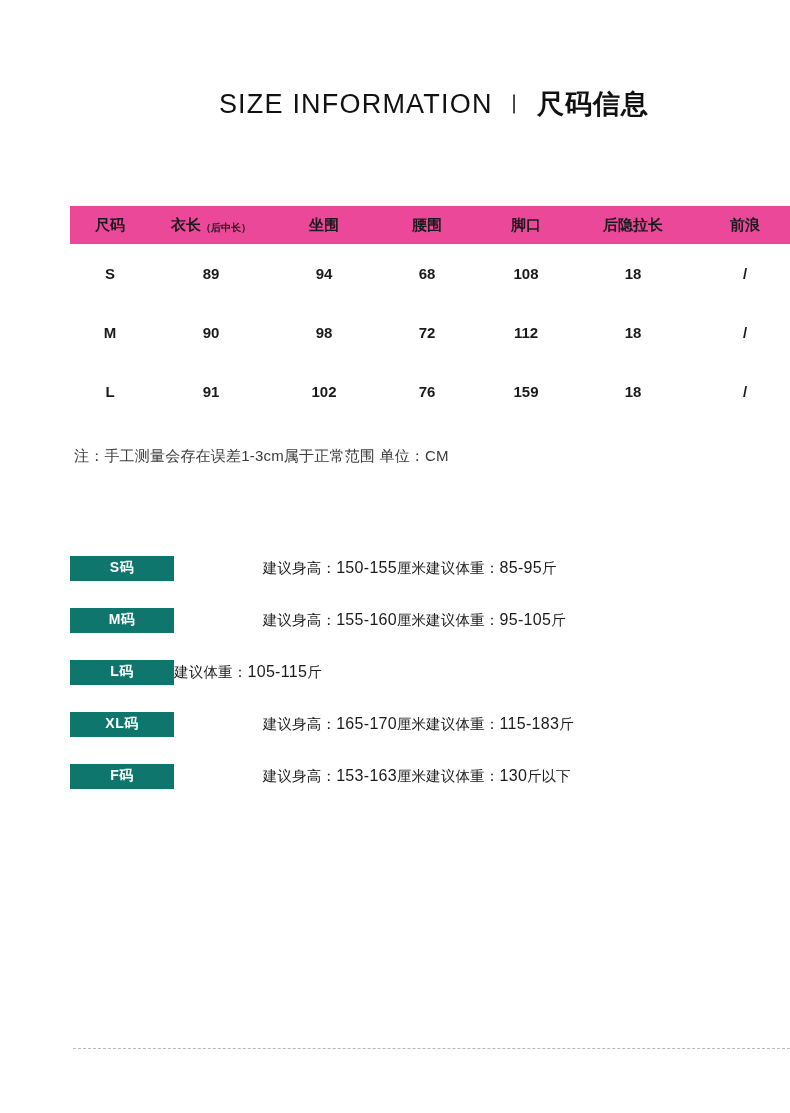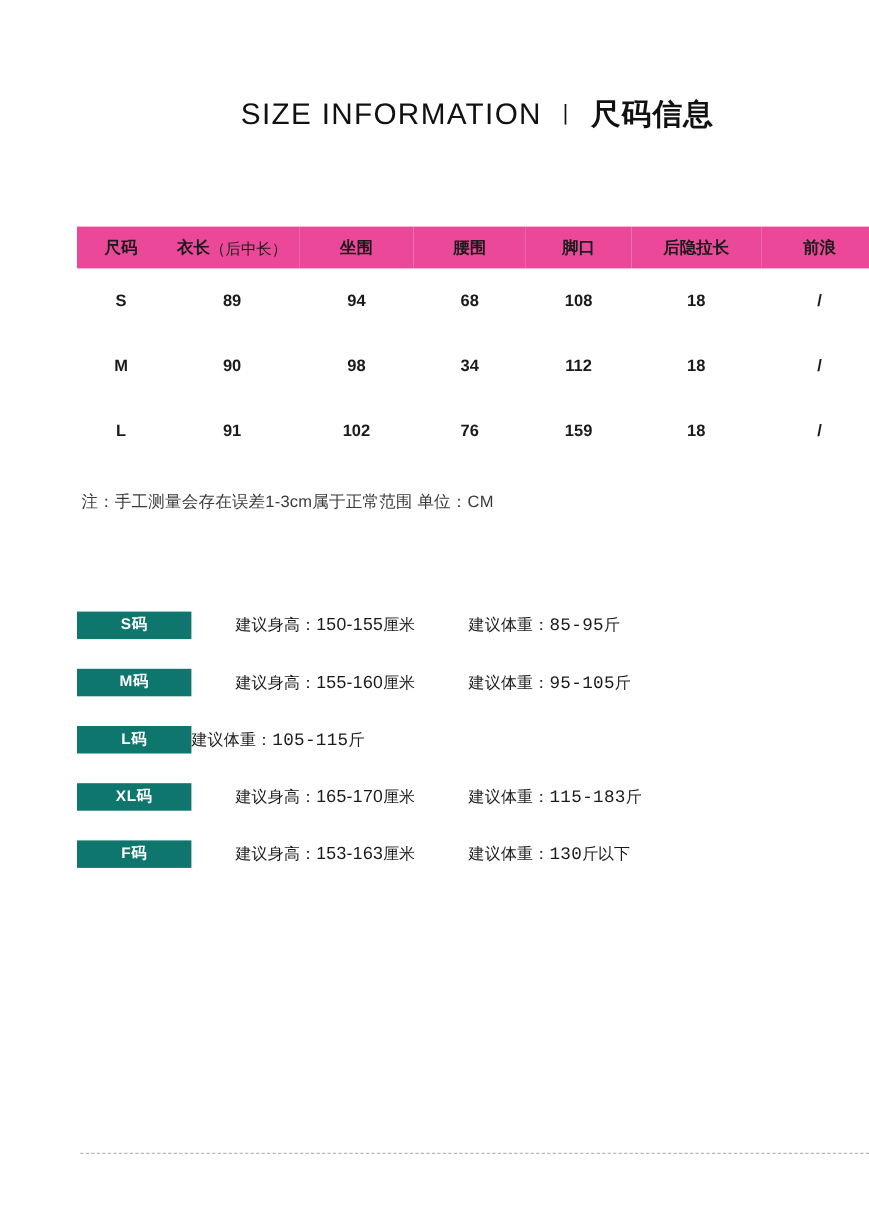--- a/index.html
+++ b/index.html
@@ -66,22 +66,22 @@
     font-size: 15px;
     font-weight: 700;
     color: #1a1a1a;
     height: 38px;
     text-align: center;
     vertical-align: middle;
     border: none;
     padding: 0;
   }
   table.size-table thead th .sub {
-    font-size: 14px;
-    font-weight: 400;
+    font-size: 10px;
+    font-weight: 700;
     position: relative;
     top: 1px;
   }
   table.size-table tbody td {
     height: 59px;
     text-align: center;
     vertical-align: middle;
     font-size: 15px;
     font-weight: 700;
     color: #1a1a1a;
@@ -134,27 +134,27 @@
     flex: 0 0 auto;
   }
   .rec-height {
     width: 252px;
     flex: 0 0 auto;
     padding-left: 40px;
     box-sizing: border-box;
     font-size: 14.5px;
     color: #1a1a1a;
     white-space: nowrap;
+    text-align: right;
   }
   .rec-weight {
     flex: 0 0 auto;
     font-size: 14.5px;
     color: #1a1a1a;
     white-space: nowrap;
-    font-family: Liberation Mono, monospace;
   }
   .lbl { letter-spacing: 0.2px; }
   .val { font-size: 16px; letter-spacing: 0.3px; }
   .unit { font-size: 14.5px; }
 
   
   .divider {
     position: absolute;
     left: 34px;
     right: 34px;
@@ -203,21 +203,21 @@
           <td>94</td>
           <td>68</td>
           <td>108</td>
           <td>18</td>
           <td>/</td>
         </tr>
         <tr>
           <td>M</td>
           <td>90</td>
           <td>98</td>
-          <td>34</td>
+          <td>72</td>
           <td>112</td>
           <td>18</td>
           <td>/</td>
         </tr>
         <tr>
           <td>L</td>
           <td>91</td>
           <td>102</td>
           <td>76</td>
           <td>159</td>

